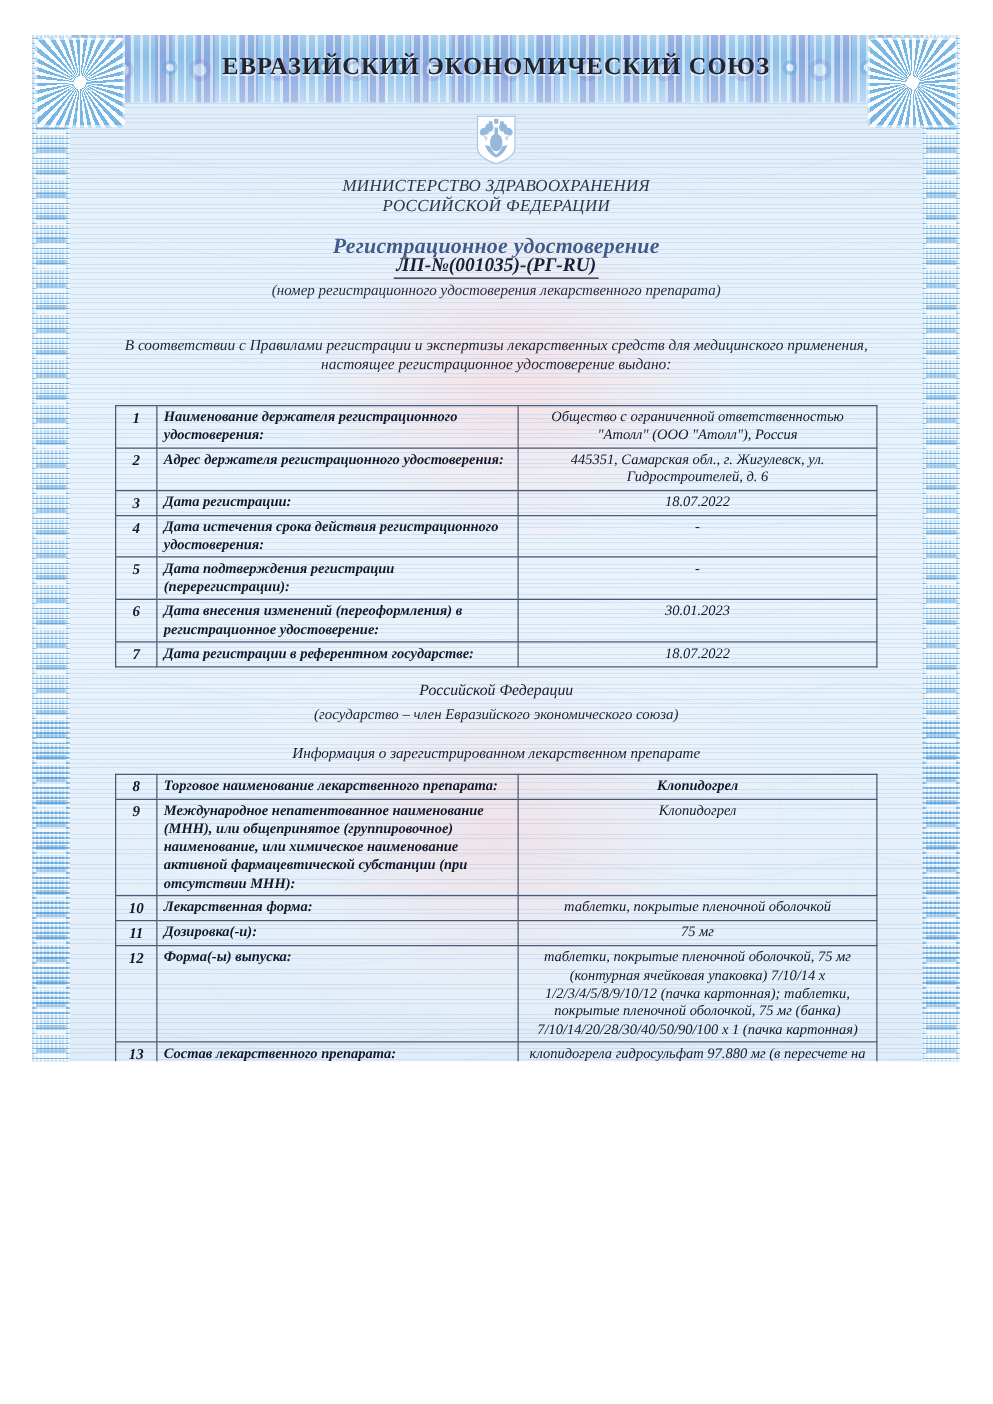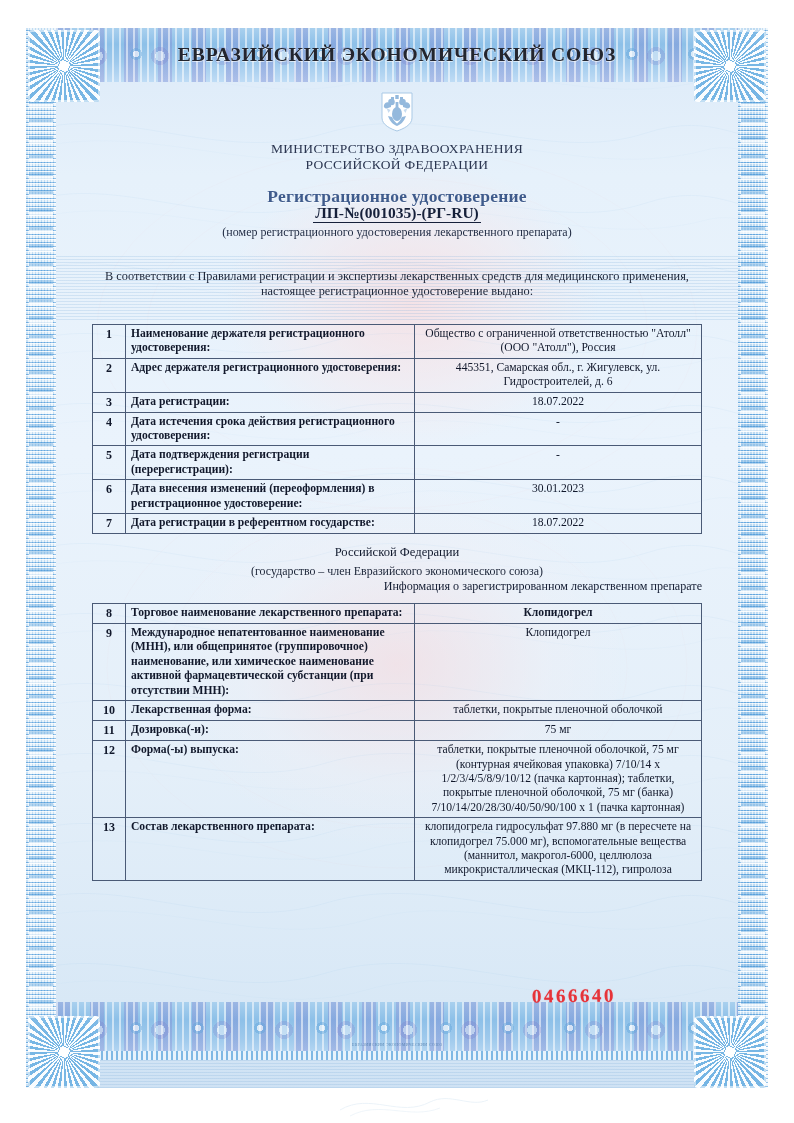--- a/index.html
+++ b/index.html
@@ -1,18 +1,18 @@
 <!DOCTYPE html>
 <html><head>
 <meta charset="utf-8">
 <style>
   html,body{margin:0;padding:0;background:#ffffff;}
   body{width:794px;height:1123px;font-family:"Liberation Serif",serif;color:#1a1a2e;}
 
-  #sheet{position:relative;width:794px;height:1123px;overflow:hidden;background:#fff;}
+  #sheet{position:relative;width:794px;height:849px;overflow:hidden;background:#fff;}
 
   
   .paper{
     position:absolute;left:26px;top:28px;width:742px;height:1060px;
     background:
       radial-gradient(ellipse 260px 200px at 52% 26%, rgba(255,214,214,.55) 0%, rgba(255,225,225,.28) 45%, rgba(255,255,255,0) 72%),
       radial-gradient(ellipse 300px 240px at 50% 60%, rgba(255,206,206,.40) 0%, rgba(255,235,235,.15) 50%, rgba(255,255,255,0) 78%),
       linear-gradient(180deg,#dceaf8 0%,#e6f1fb 14%,#eaf3fc 40%,#e4eff9 70%,#d8e8f6 92%,#cfe2f4 100%);
   }
   
@@ -87,21 +87,21 @@
       radial-gradient(circle at 50% 50%, rgba(150,200,235,.9) 0 34px, rgba(255,255,255,0) 34px),
       linear-gradient(180deg,#b6d9f3,#8fc3ea);
     box-shadow:0 0 0 2px rgba(255,255,255,.55) inset;
   }
   .rosette.tl{left:28px;top:30px;}
   .rosette.tr{left:694px;top:30px;}
   .rosette.bl{left:28px;top:1016px;}
   .rosette.br{left:694px;top:1016px;}
 
   
-  .content{position:absolute;left:92px;top:92px;width:610px;}
+  .content{position:absolute;left:92px;top:92px;width:610px;font-style:italic;}
 
   .emblem{width:34px;height:40px;margin:0 auto 9px;display:block;}
 
   .ministry{
     text-align:center;font-size:13.5px;line-height:15.5px;letter-spacing:.3px;
     color:#2a3550;font-family:"Liberation Serif",serif;
   }
   .doc-title{
     margin-top:14px;text-align:center;font-weight:700;color:#3f5b8c;
     font-size:17.5px;line-height:21px;letter-spacing:.2px;
@@ -129,21 +129,21 @@
     padding:2px 5px;vertical-align:top;background:transparent;
   }
   td.num{width:22px;text-align:center;font-weight:700;font-size:12px;}
   td.lbl{width:278px;font-weight:700;line-height:14.4px;}
   td.val{text-align:center;line-height:14.4px;}
   td.val.b{font-weight:700;}
 
   .midtext{margin-top:5px;font-size:12.1px;line-height:14.6px;color:#16203a;text-align:left;}
   .center-line{margin-top:11px;text-align:center;font-size:12.6px;color:#121a2e;}
   .sub-caption{margin-top:4px;text-align:center;font-size:11.9px;color:#1b2437;}
-  .section-caption{margin-top:0;text-align:right;font-size:12.1px;color:#141d33;}
+  .section-caption{margin-top:16px;text-align:center;font-size:12.1px;color:#141d33;}
 
   
   .serial{
     position:absolute;left:532px;top:985px;
     font-family:"Liberation Serif",serif;font-weight:700;font-size:19px;
     letter-spacing:2.5px;color:#e8242a;opacity:.92;
     transform:rotate(-.6deg);text-shadow:0 0 1px rgba(232,36,42,.5);
     pointer-events:none;
   }
 

